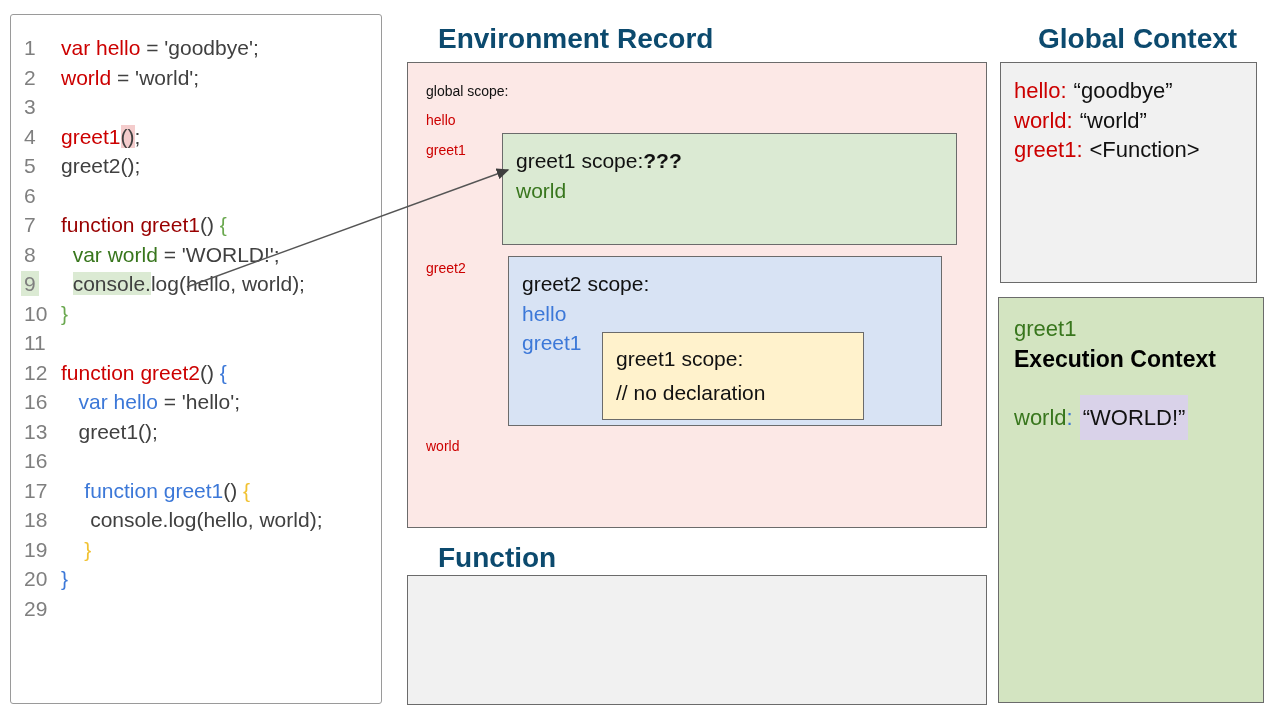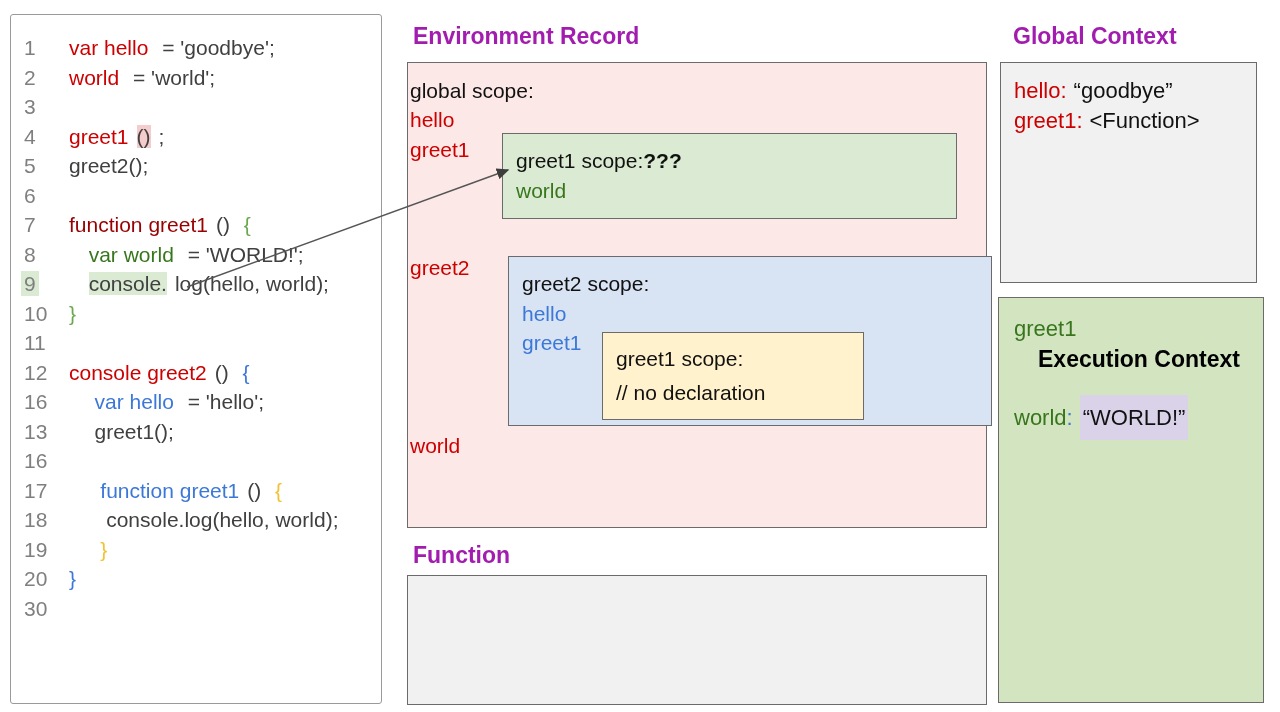--- a/index.html
+++ b/index.html
@@ -6,66 +6,66 @@
   .stage{position:relative;width:1280px;height:712px;background:#fff;overflow:hidden;
          font-family:"Liberation Sans","DejaVu Sans",sans-serif;color:#111;}
 
   
   .code-panel{position:absolute;left:10px;top:14px;width:372px;height:690px;
               background:#fff;border:1.5px solid #9a9a9a;border-radius:3px;box-sizing:border-box;}
   .code-lines{position:absolute;left:10px;top:18px;right:2px;}
   .cl{height:29.5px;line-height:29.5px;font-size:21px;white-space:pre;}
   .lnw{display:inline-block;width:40px;}
   .ln{color:#7f7f7f;padding:1px 3px;}
-  .ct span{white-space:pre;margin-left:8px;}
+  .ct span{white-space:pre;}
   .c-red{color:#cc0000}
   .c-darkred{color:#990000}
   .c-green{color:#38761d}
   .c-green2{color:#6aa84f}
   .c-blue{color:#3c78d8}
   .c-orange{color:#f1c232}
   .c-k{color:#404040}
   .hl-pink{background:#f4cccc;}
   .hl-green{background:#dbead3;}
   .hl-lav{background:#d9d2e9;padding:10px 3px;}
 
   
-  .h{position:absolute;font-size:23px;font-weight:bold;color:#a21caf;}
+  .h{position:absolute;font-size:28px;font-weight:bold;color:#0c4a6e;margin-left:25px;}
   .h-er{left:413px;top:23px;}
   .h-console{left:413px;top:542px;}
   .h-gc{left:1013px;top:23px;}
 
   
   .pink-box{position:absolute;left:407px;top:62px;width:580px;height:466px;
             background:#fce8e6;border:1.7px solid #6b6b6b;box-sizing:border-box;}
-  .lbl{position:absolute;left:2px;font-size:21px;line-height:26px;}
+  .lbl{position:absolute;left:18px;font-size:14px;line-height:26px;}
   .k{color:#111}.red{color:#cc0000}.green{color:#38761d}.blue{color:#3c78d8}
   .b{font-weight:bold}
 
-  .green-box{position:absolute;left:94px;top:70px;width:455px;height:86px;
+  .green-box{position:absolute;left:94px;top:70px;width:455px;height:112px;
              background:#dbead3;border:1.6px solid #6b6b6b;box-sizing:border-box;
              padding:12px 0 0 13px;font-size:21px;line-height:30px;}
-  .blue-box{position:absolute;left:100px;top:193px;width:484px;height:170px;
+  .blue-box{position:absolute;left:100px;top:193px;width:434px;height:170px;
             background:#d8e3f4;border:1.6px solid #6b6b6b;box-sizing:border-box;
             padding:12px 4px 0 13px;font-size:21px;line-height:29.5px;}
   .yellow-box{position:absolute;left:93px;top:75px;width:262px;height:88px;
               background:#fff2cc;border:1.6px solid #6b6b6b;box-sizing:border-box;
               padding:9px 0 0 13px;font-size:21px;line-height:34px;}
   .console-box{position:absolute;left:407px;top:575px;width:580px;height:130px;
                background:#f1f1f1;border:1.7px solid #6b6b6b;box-sizing:border-box;}
 
   
   .gc-box{position:absolute;left:1000px;top:62px;width:257px;height:221px;
           background:#f1f1f1;border:1.7px solid #6b6b6b;box-sizing:border-box;
           padding:13px 0 0 13px;font-size:22px;line-height:29.5px;}
   .gc-row .name{margin-right:7px;}
   .ec-box{position:absolute;left:998px;top:297px;width:266px;height:406px;
           background:#d3e4c1;border:1.7px solid #6b6b6b;box-sizing:border-box;
           padding:16px 0 0 15px;font-size:22px;line-height:30px;}
-  .ec-title{font-size:23px;font-weight:bold;color:#000;margin-left:24px;}
+  .ec-title{font-size:23px;font-weight:bold;color:#000;}
   .ec-spacer{height:29px;}
   .ec-colon{margin-right:7px;}
 
   
   .arrow-svg{position:absolute;left:0;top:0;z-index:5;pointer-events:none;}
 </style>
 </head>
 <body>
 
 <div class="stage">
@@ -76,29 +76,29 @@
         <div class="cl"><span class="lnw"><span class="ln">2</span></span><span class="ct"><span class="c-red">world</span><span class="c-k"> = 'world';</span></span></div>
         <div class="cl"><span class="lnw"><span class="ln">3</span></span><span class="ct"></span></div>
         <div class="cl"><span class="lnw"><span class="ln">4</span></span><span class="ct"><span class="c-red">greet1</span><span class="c-k hl-pink">()</span><span class="c-k">;</span></span></div>
         <div class="cl"><span class="lnw"><span class="ln">5</span></span><span class="ct"><span class="c-k">greet2();</span></span></div>
         <div class="cl"><span class="lnw"><span class="ln">6</span></span><span class="ct"></span></div>
         <div class="cl"><span class="lnw"><span class="ln">7</span></span><span class="ct"><span class="c-darkred">function greet1</span><span class="c-k">() </span><span class="c-green2">{</span></span></div>
         <div class="cl"><span class="lnw"><span class="ln">8</span></span><span class="ct"><span class="c-k">  </span><span class="c-green">var world</span><span class="c-k"> = 'WORLD!';</span></span></div>
         <div class="cl"><span class="lnw"><span class="ln hl-green">9</span></span><span class="ct"><span class="c-k">  </span><span class="c-k hl-green">console.</span><span class="c-k">log(hello, world);</span></span></div>
         <div class="cl"><span class="lnw"><span class="ln">10</span></span><span class="ct"><span class="c-green2">}</span></span></div>
         <div class="cl"><span class="lnw"><span class="ln">11</span></span><span class="ct"></span></div>
-        <div class="cl"><span class="lnw"><span class="ln">12</span></span><span class="ct"><span class="c-red">console greet2</span><span class="c-k">() </span><span class="c-blue">{</span></span></div>
+        <div class="cl"><span class="lnw"><span class="ln">12</span></span><span class="ct"><span class="c-red">function greet2</span><span class="c-k">() </span><span class="c-blue">{</span></span></div>
         <div class="cl"><span class="lnw"><span class="ln">16</span></span><span class="ct"><span class="c-k">   </span><span class="c-blue">var hello</span><span class="c-k"> = 'hello';</span></span></div>
         <div class="cl"><span class="lnw"><span class="ln">13</span></span><span class="ct"><span class="c-k">   </span><span class="c-k">greet1();</span></span></div>
         <div class="cl"><span class="lnw"><span class="ln">16</span></span><span class="ct"></span></div>
         <div class="cl"><span class="lnw"><span class="ln">17</span></span><span class="ct"><span class="c-k">    </span><span class="c-blue">function greet1</span><span class="c-k">() </span><span class="c-orange">{</span></span></div>
         <div class="cl"><span class="lnw"><span class="ln">18</span></span><span class="ct"><span class="c-k">     </span><span class="c-k">console.log(hello, world);</span></span></div>
         <div class="cl"><span class="lnw"><span class="ln">19</span></span><span class="ct"><span class="c-k">    </span><span class="c-orange">}</span></span></div>
         <div class="cl"><span class="lnw"><span class="ln">20</span></span><span class="ct"><span class="c-blue">}</span></span></div>
-        <div class="cl"><span class="lnw"><span class="ln">30</span></span><span class="ct"></span></div>
+        <div class="cl"><span class="lnw"><span class="ln">29</span></span><span class="ct"></span></div>
       </div>
   </div>
 
   <svg class="arrow-svg" width="1280" height="712" viewBox="0 0 1280 712">
     <defs>
       <marker id="ah" markerWidth="10" markerHeight="8" refX="8" refY="4" orient="auto">
         <path d="M0,0 L9,4 L0,8 z" fill="#3d3d3d"></path>
       </marker>
     </defs>
     <line x1="187" y1="287" x2="508" y2="170" stroke="#555" stroke-width="1.4" marker-end="url(#ah)"></line>
@@ -128,20 +128,21 @@
       </div>
     </div>
   </div>
 
   <div class="h h-console">Function</div>
   <div class="console-box"></div>
 
   <div class="h h-gc">Global Context</div>
   <div class="gc-box">
     <div class="gc-row"><span class="red name">hello:</span><span class="k">“goodbye”</span></div>
+    <div class="gc-row"><span class="red name">world:</span><span class="k">“world”</span></div>
     <div class="gc-row"><span class="red name">greet1:</span><span class="k">&lt;Function&gt;</span></div>
   </div>
 
   <div class="ec-box">
     <div class="green">greet1</div>
     <div class="ec-title">Execution Context</div>
     <div class="ec-spacer"></div>
     <div><span class="green">world</span><span class="blue ec-colon">:</span><span class="k hl-lav">“WORLD!”</span></div>
   </div>
 

